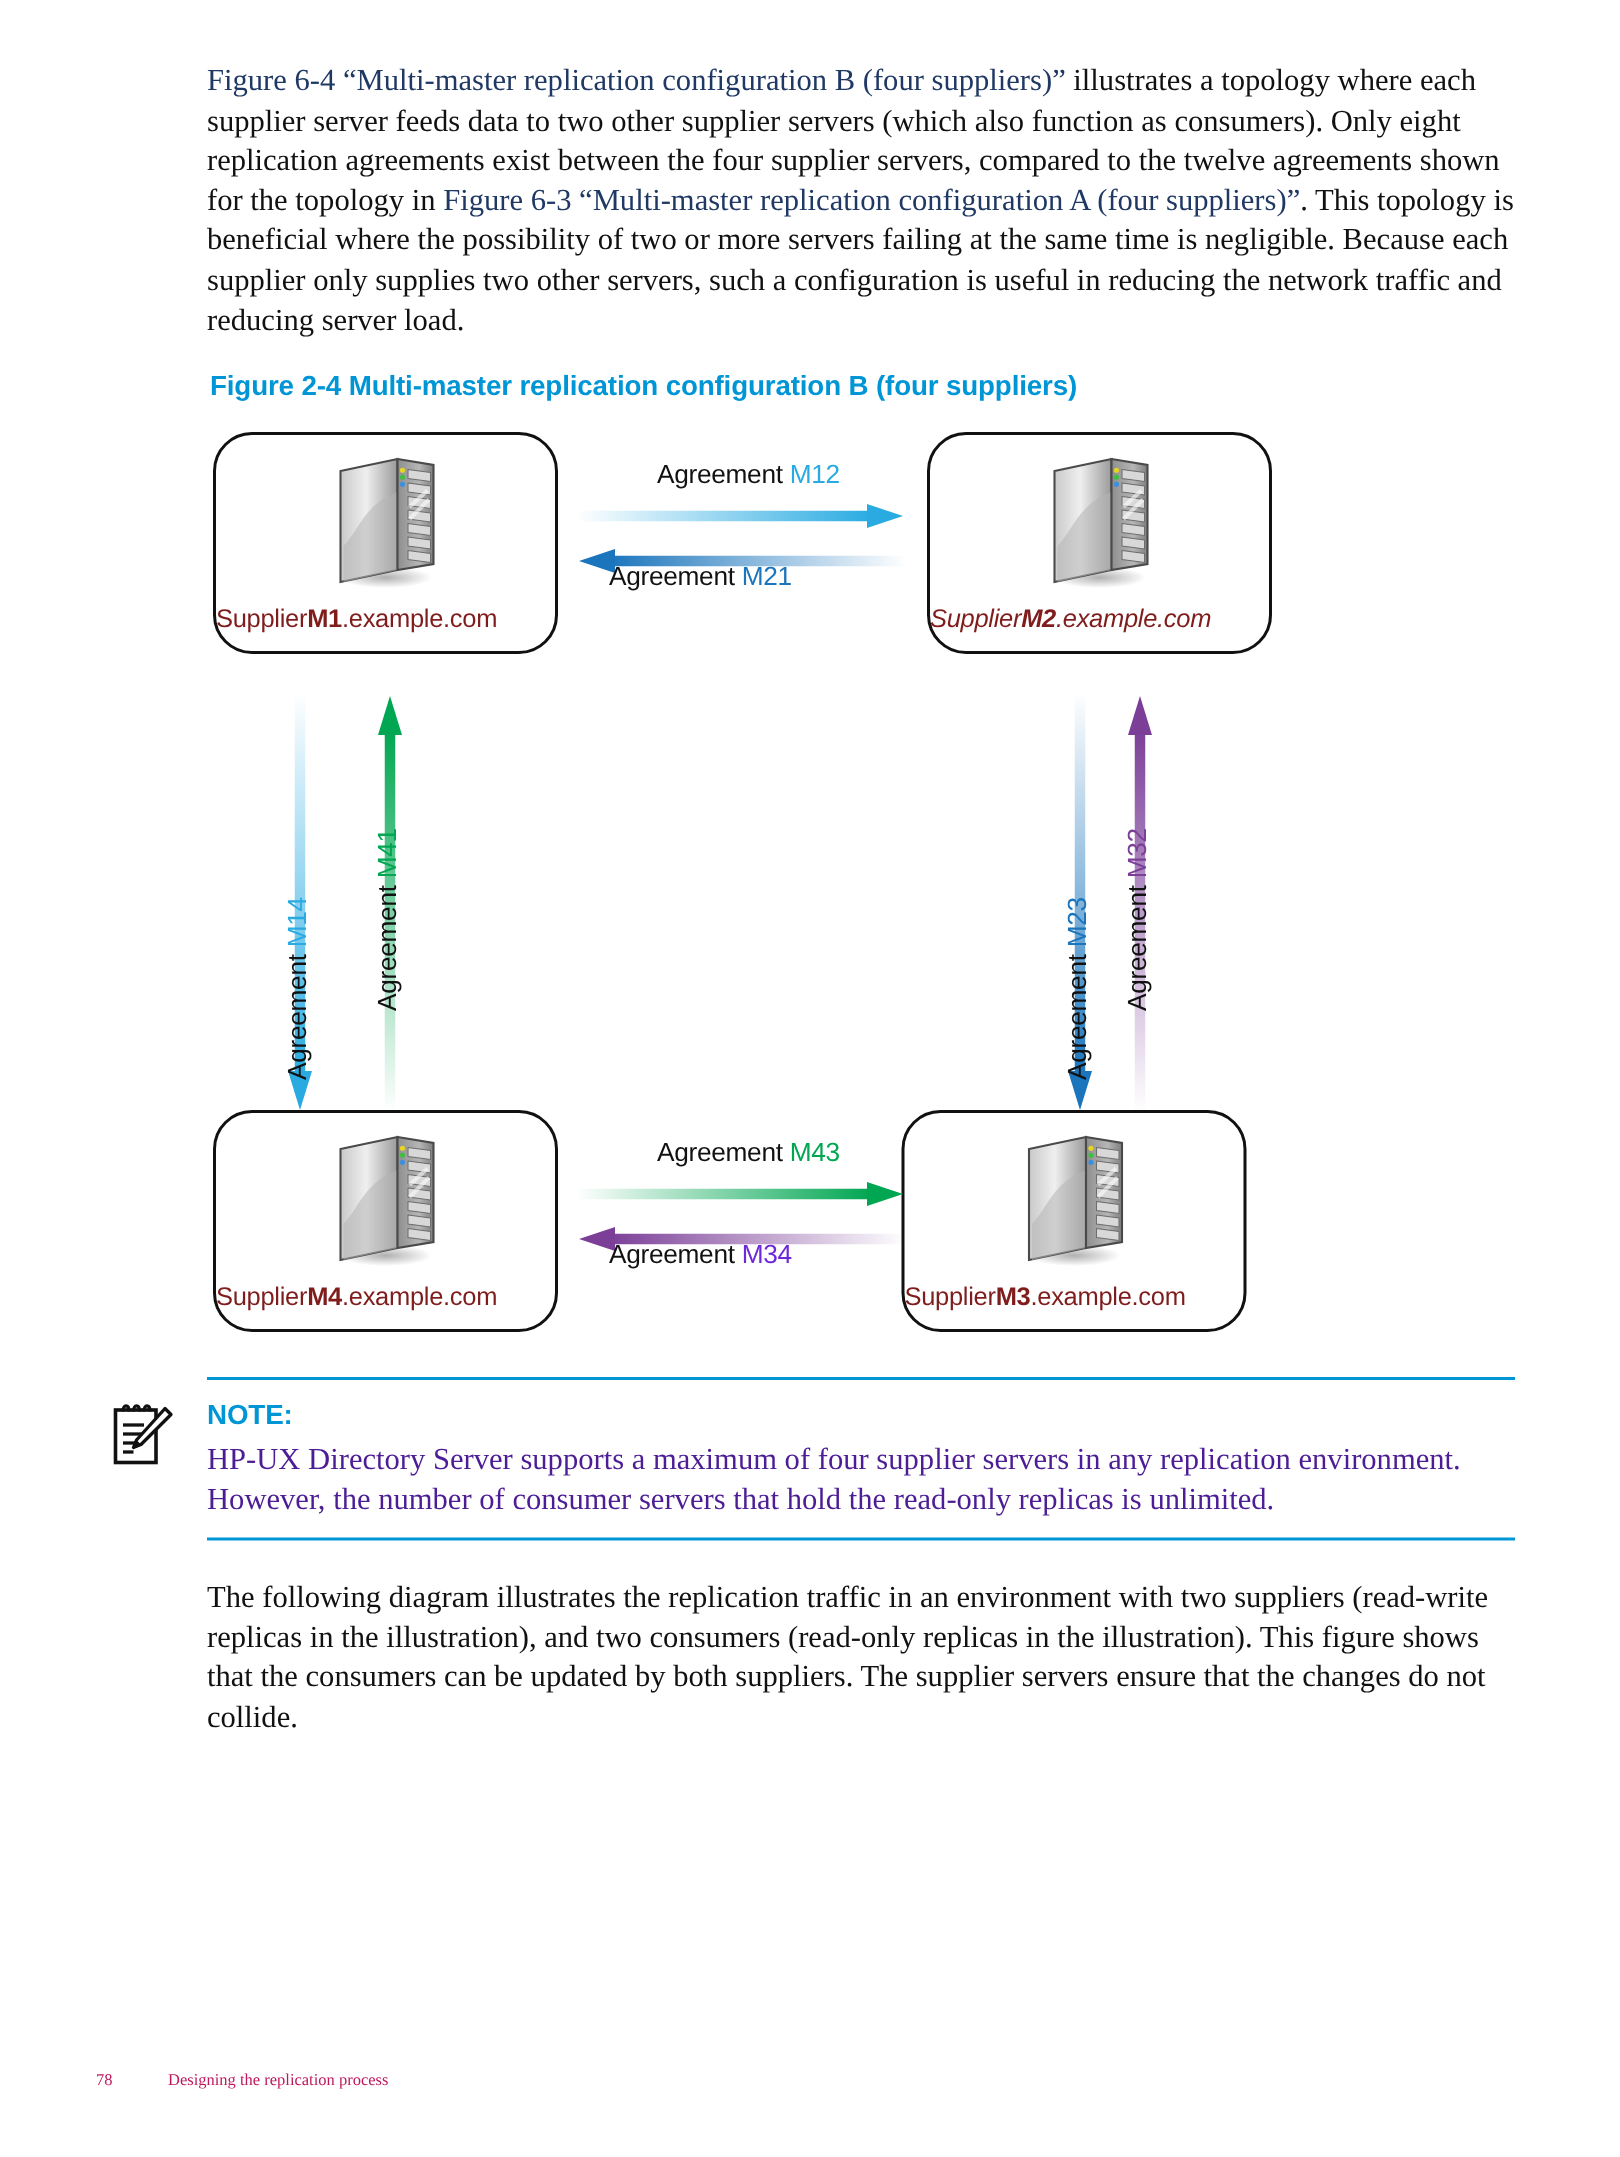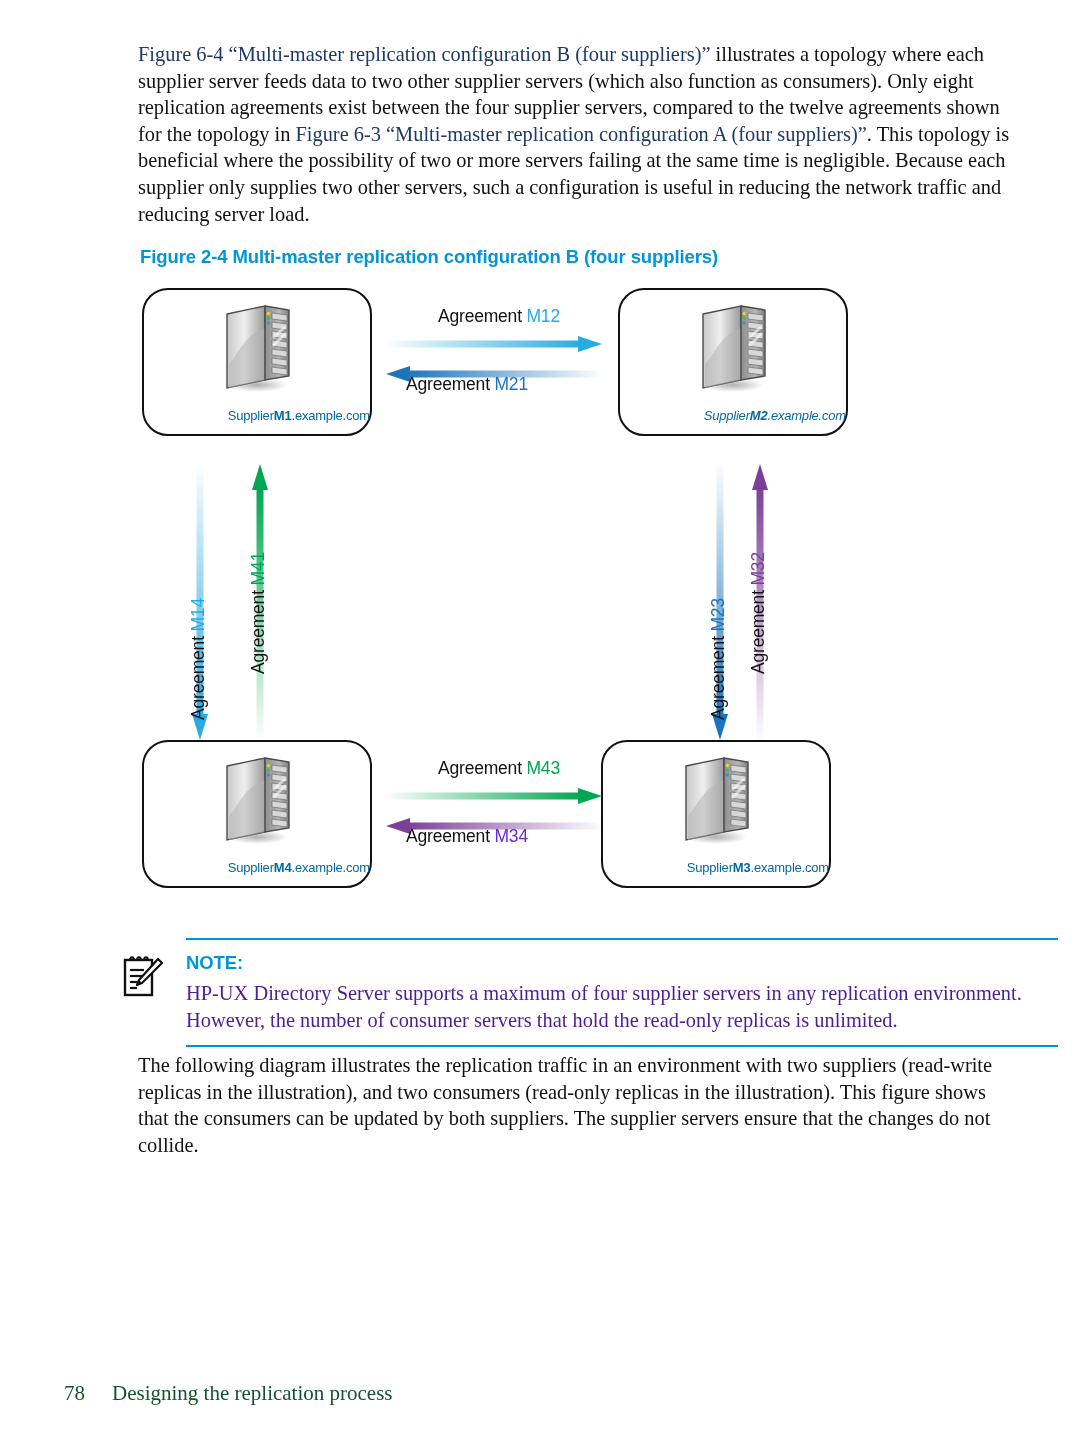--- a/index.html
+++ b/index.html
@@ -66,24 +66,24 @@
   #node-m1 { left: 2px;   top: 6px;   }
   #node-m2 { left: 478px; top: 6px; font-style: italic;   }
   #node-m4 { left: 2px;   top: 458px; }
   #node-m3 { left: 461px; top: 458px; }
 
   .node-label {
     position: absolute;
     left: 0;
     right: 0;
     bottom: 11px;
-    text-align: right;
+    text-align: left;
     font-family: "Liberation Sans", sans-serif;
-    font-size: 13px;
-    color: #0369a1;
+    font-size: 17px;
+    color: #7f1d1d;
     white-space: nowrap;
     letter-spacing: -0.2px;
   }
   .node-label b { font-weight: bold; }
 
   
   .server-icon {
     position: absolute;
     left: 50%;
     transform: translateX(-50%);
@@ -108,23 +108,22 @@
 
   .lbl-vert {
     transform-origin: 0 0;
     transform: rotate(-90deg);
   }
 
   
   #note-block {
     position: absolute;
     left: 138px;
-    top: 938px;
+    top: 918px;
     width: 872px;
-    margin-left: 48px;
   }
   .rule {
     height: 2px;
     background: #0096D6;
     width: 872px;
   }
   #note-icon {
     position: absolute;
     left: -66px;
     top: 14px;
@@ -147,22 +146,22 @@
     margin-top: 6px;
     margin-bottom: 12px;
   }
 
   
   #page-footer {
     position: absolute;
     left: 64px;
     top: 1381px;
     font-family: "Liberation Serif", serif;
-    font-size: 21px;
-    color: #14532d;
+    font-size: 11px;
+    color: #be185d;
   }
   #footer-page-number {
     display: inline-block;
     width: 48px;
   }
 </style>
 </head>
 <body>
 
 <div class="para" id="intro-paragraph"><span class="xref">Figure 6-4 “Multi-master replication configuration B (four suppliers)”</span><span> illustrates a topology where each supplier server feeds data to two other supplier servers (which also function as consumers). Only eight replication agreements exist between the four supplier servers, compared to the twelve agreements shown for the topology in </span><span class="xref">Figure 6-3 “Multi-master replication configuration A (four suppliers)”</span><span>. This topology is beneficial where the possibility of two or more servers failing at the same time is negligible. Because each supplier only supplies two other servers, such a configuration is useful in reducing the network traffic and reducing server load.</span></div>

